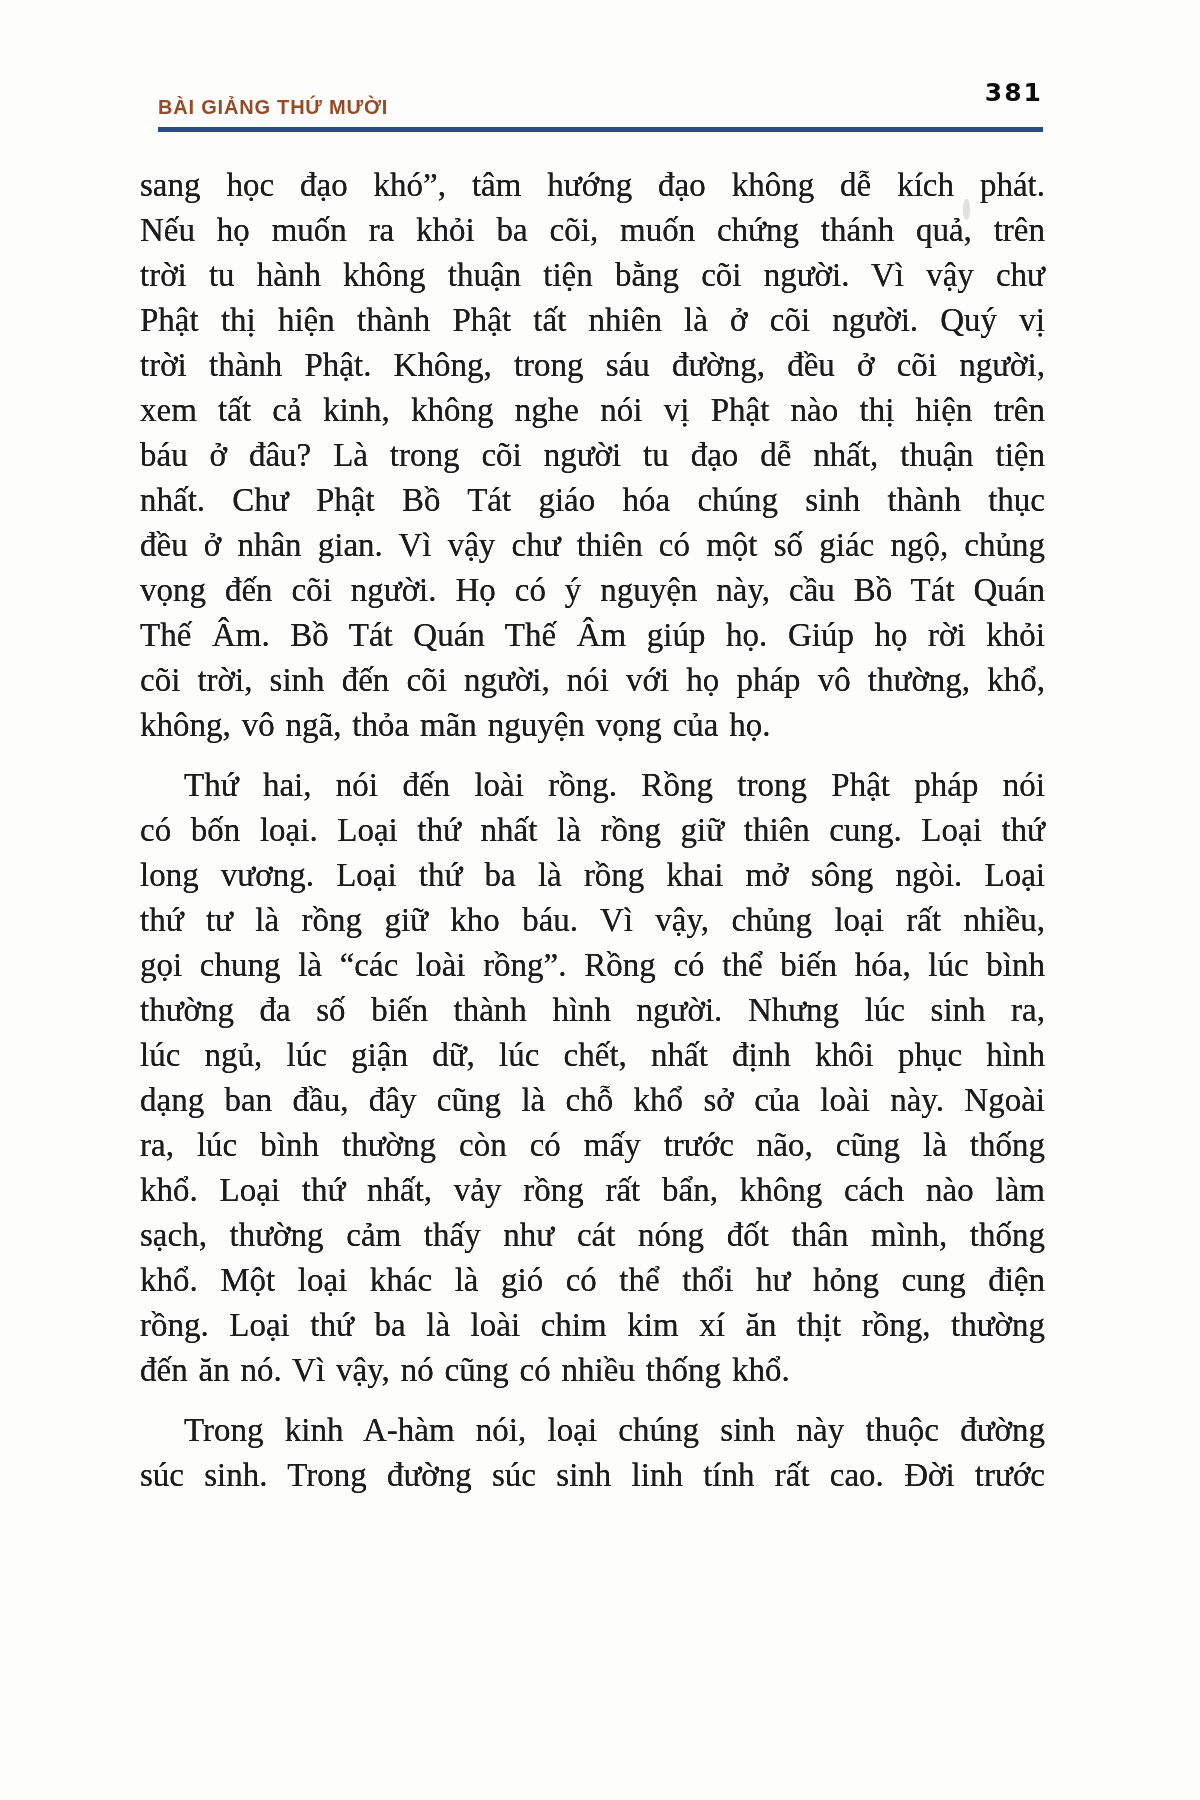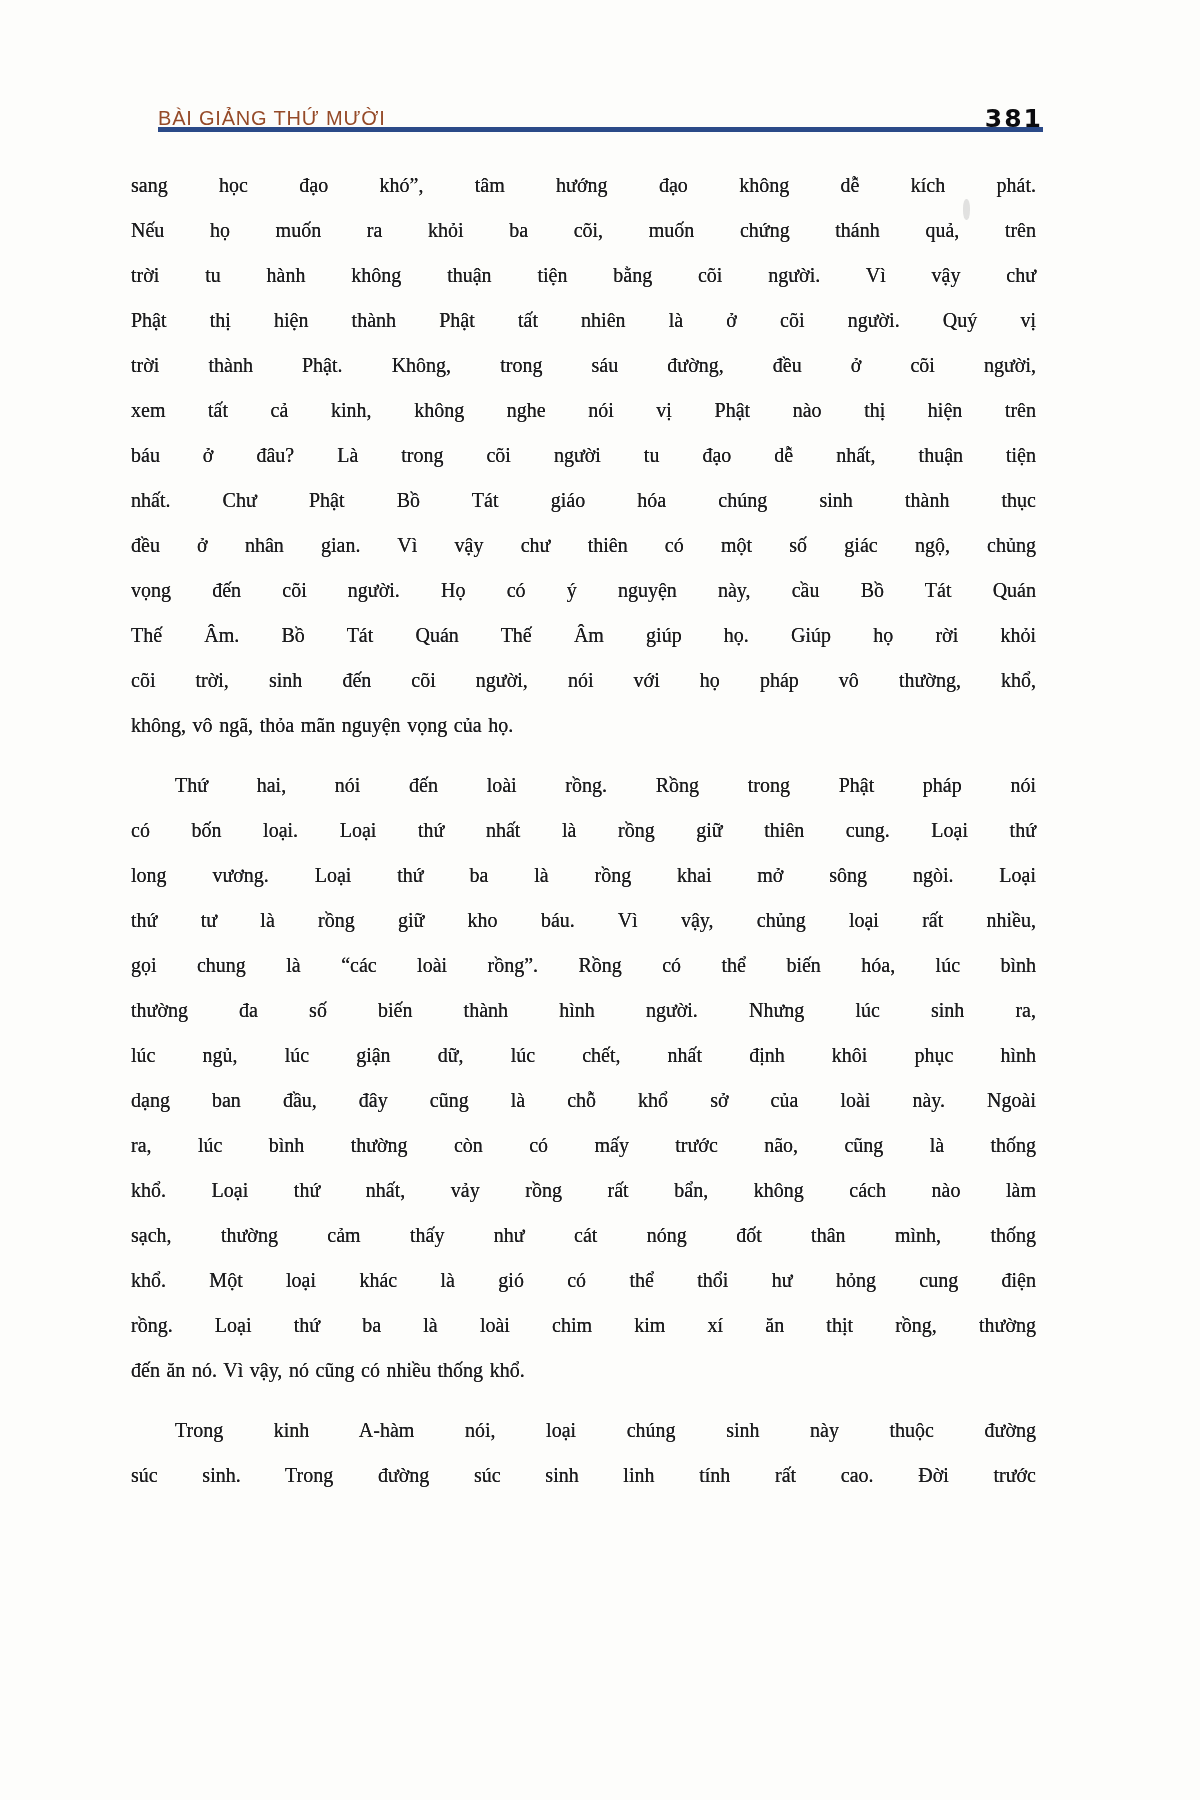--- a/index.html
+++ b/index.html
@@ -13,32 +13,32 @@
   body{background:#e8e8e8;}
   .page{
     position:relative;
     width:1200px;height:1800px;
     margin:0 auto;
     background:var(--paper-color);
     overflow:hidden;
   }
   .running-head{
     position:absolute;
-    left:158px;top:106px;
+    left:158px;top:95px;
     font-family:"Liberation Sans", sans-serif;
-    font-weight:400;
+    font-weight:700;
     font-size:20px;
     line-height:24px;
     letter-spacing:0.8px;
     color:var(--title-color);
     text-align:right;
   }
   .page-number{
     position:absolute;
-    right:157px;top:104px;
+    right:157px;top:78px;
     font-family:"DejaVu Sans", sans-serif;
     font-weight:700;
     font-size:25px;
     line-height:30px;
     letter-spacing:2px;
     color:var(--page-number-color);
   }
   .rule{
     position:absolute;
     left:158px;top:127px;
@@ -48,24 +48,24 @@
   .scan-artifact{
     position:absolute;
     left:963px;top:199px;
     width:7px;height:21px;
     background:#c6c6c6;
     opacity:0.5;
     border-radius:45%;
   }
   .body-text{
     position:absolute;
-    left:131px;top:163px;
+    left:140px;top:163px;
     width:905px;
     font-family:"Liberation Serif","DejaVu Serif",serif;
-    font-size:20px;
+    font-size:33px;
     line-height:45px;
     color:var(--body-text-color);
     text-shadow:0 0 0.4px currentColor;
     word-spacing:0.08em;
   }
   .para + .para{margin-top:15px;}
   .line{
     text-align:justify;
     text-align-last:justify;
     text-justify:inter-word;

